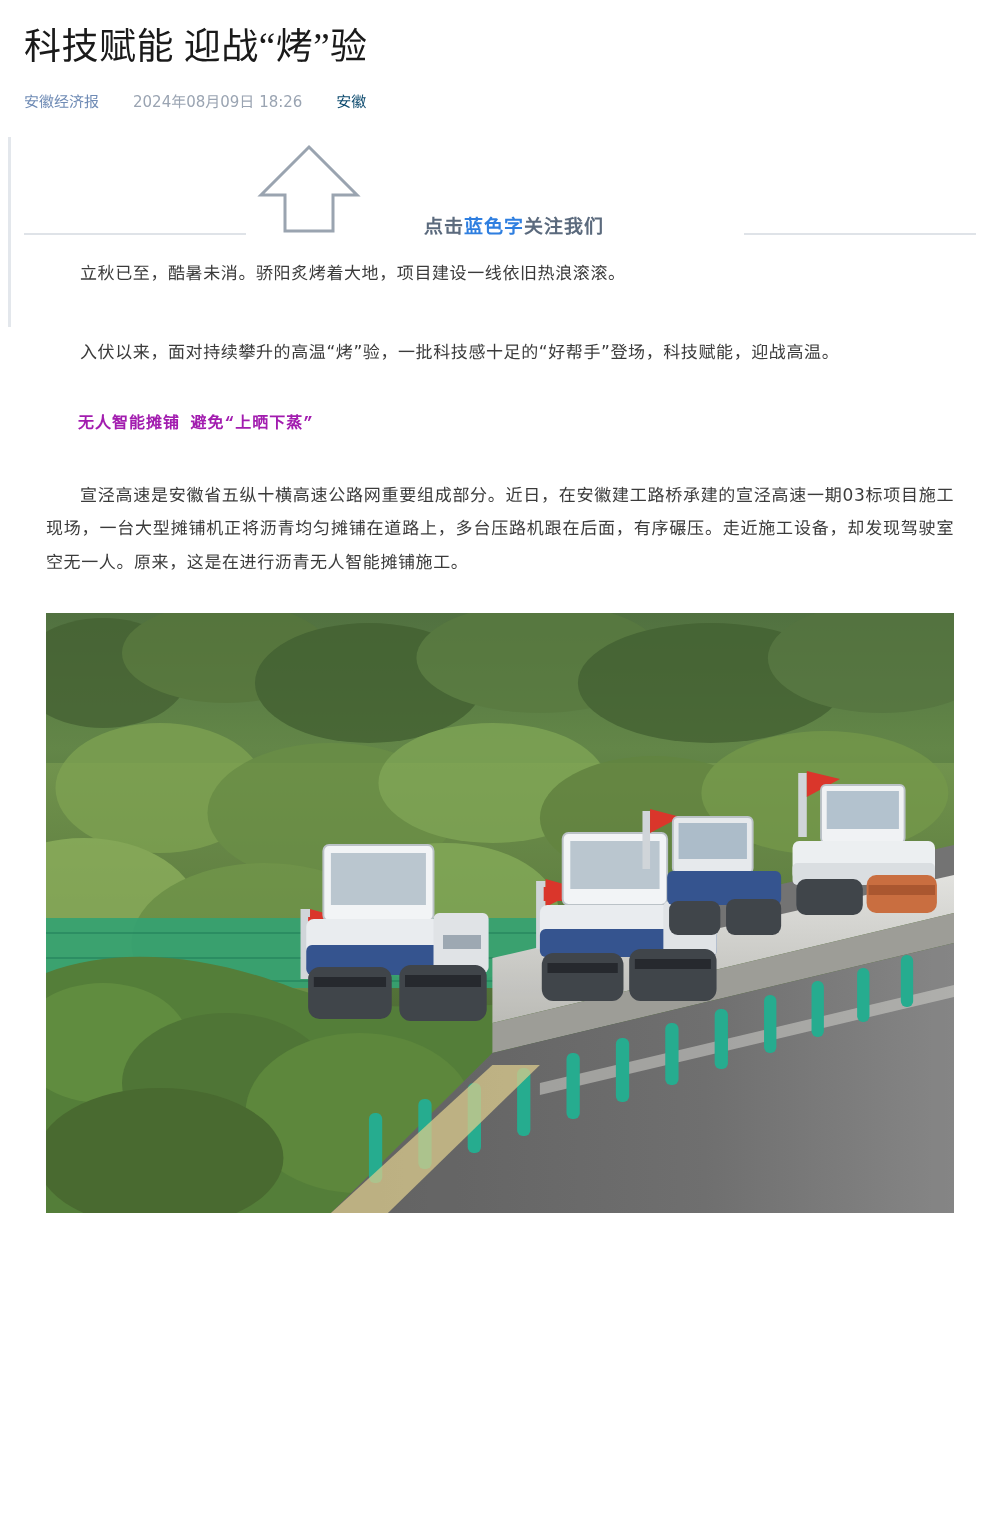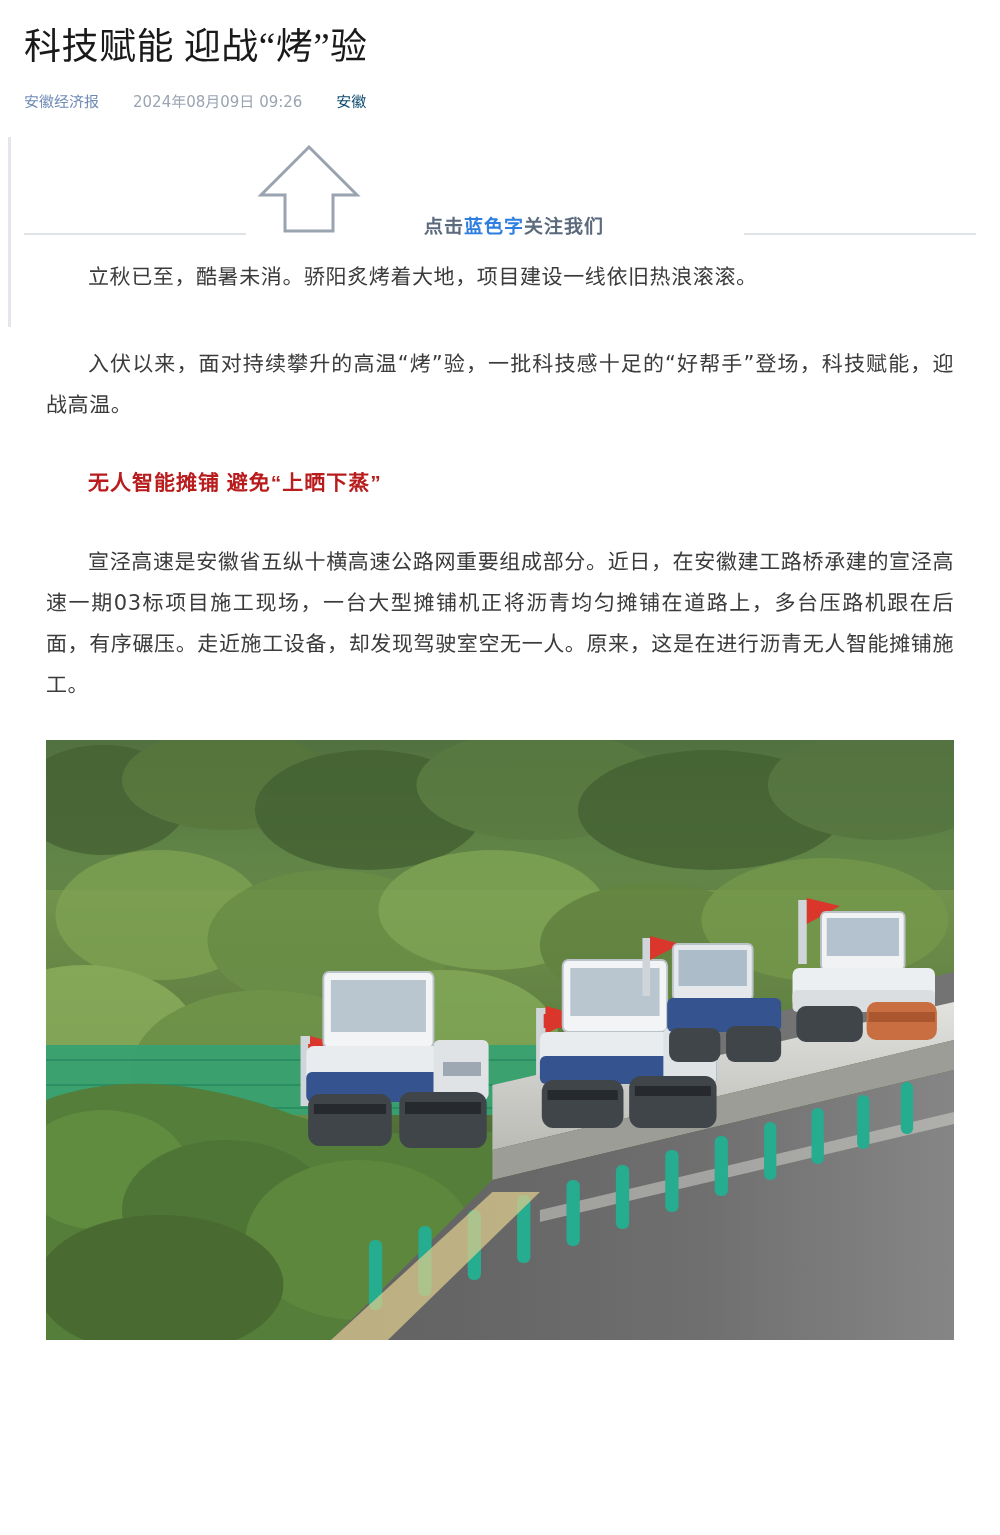--- a/index.html
+++ b/index.html
@@ -100,40 +100,40 @@
   }
   .follow-text .seg-a { color: #5b6a7d; }
   .follow-text .seg-b { color: #2f7fe0; }
   .follow-text .seg-c { color: #5b6a7d; }
 
   
   .content {
     padding: 0 22px 0 22px;
   }
   p.para {
-    font-size: 21px;
+    font-size: 17px;
     line-height: 1.95;
     color: #3b3b3b;
     margin: 0 0 34px 0;
     text-align: justify;
     text-indent: 2em;
     letter-spacing: 0.6px;
     font-family: "DejaVu Sans", sans-serif;
   }
   p.para.first {
     margin-bottom: 46px;
   }
   h3.subhead {
-    font-size: 21px;
+    font-size: 16px;
     font-weight: bold;
-    color: #b91c1c;
+    color: #a21caf;
     margin: 40px 0 46px 0;
     text-indent: 2em;
     letter-spacing: 1px;
-    font-family: Liberation Sans, sans-serif;
+    font-family: Liberation Mono, monospace;
   }
 
   
   .photo {
     position: relative;
     margin: 14px 22px 0 22px;
     height: 600px;
     overflow: hidden;
     background: #3d5a32;
   }
@@ -141,21 +141,21 @@
 </style>
 </head>
 <body>
 
 <div class="page">
 
   <div class="article-header">
     <h1 class="article-title">科技赋能 迎战“烤”验</h1>
     <div class="meta-row">
       <span class="meta-source">安徽经济报</span>
-      <span class="meta-time">2024年08月09日 09:26</span>
+      <span class="meta-time">2024年08月09日 18:26</span>
       <span class="meta-region">安徽</span>
     </div>
   </div>
 
   <div class="body-wrap">
     <div class="left-rule"></div>
 
     <div class="follow-banner">
       <div class="arrow-up">
         <svg width="110" height="95" viewBox="0 0 110 95" aria-hidden="true">

